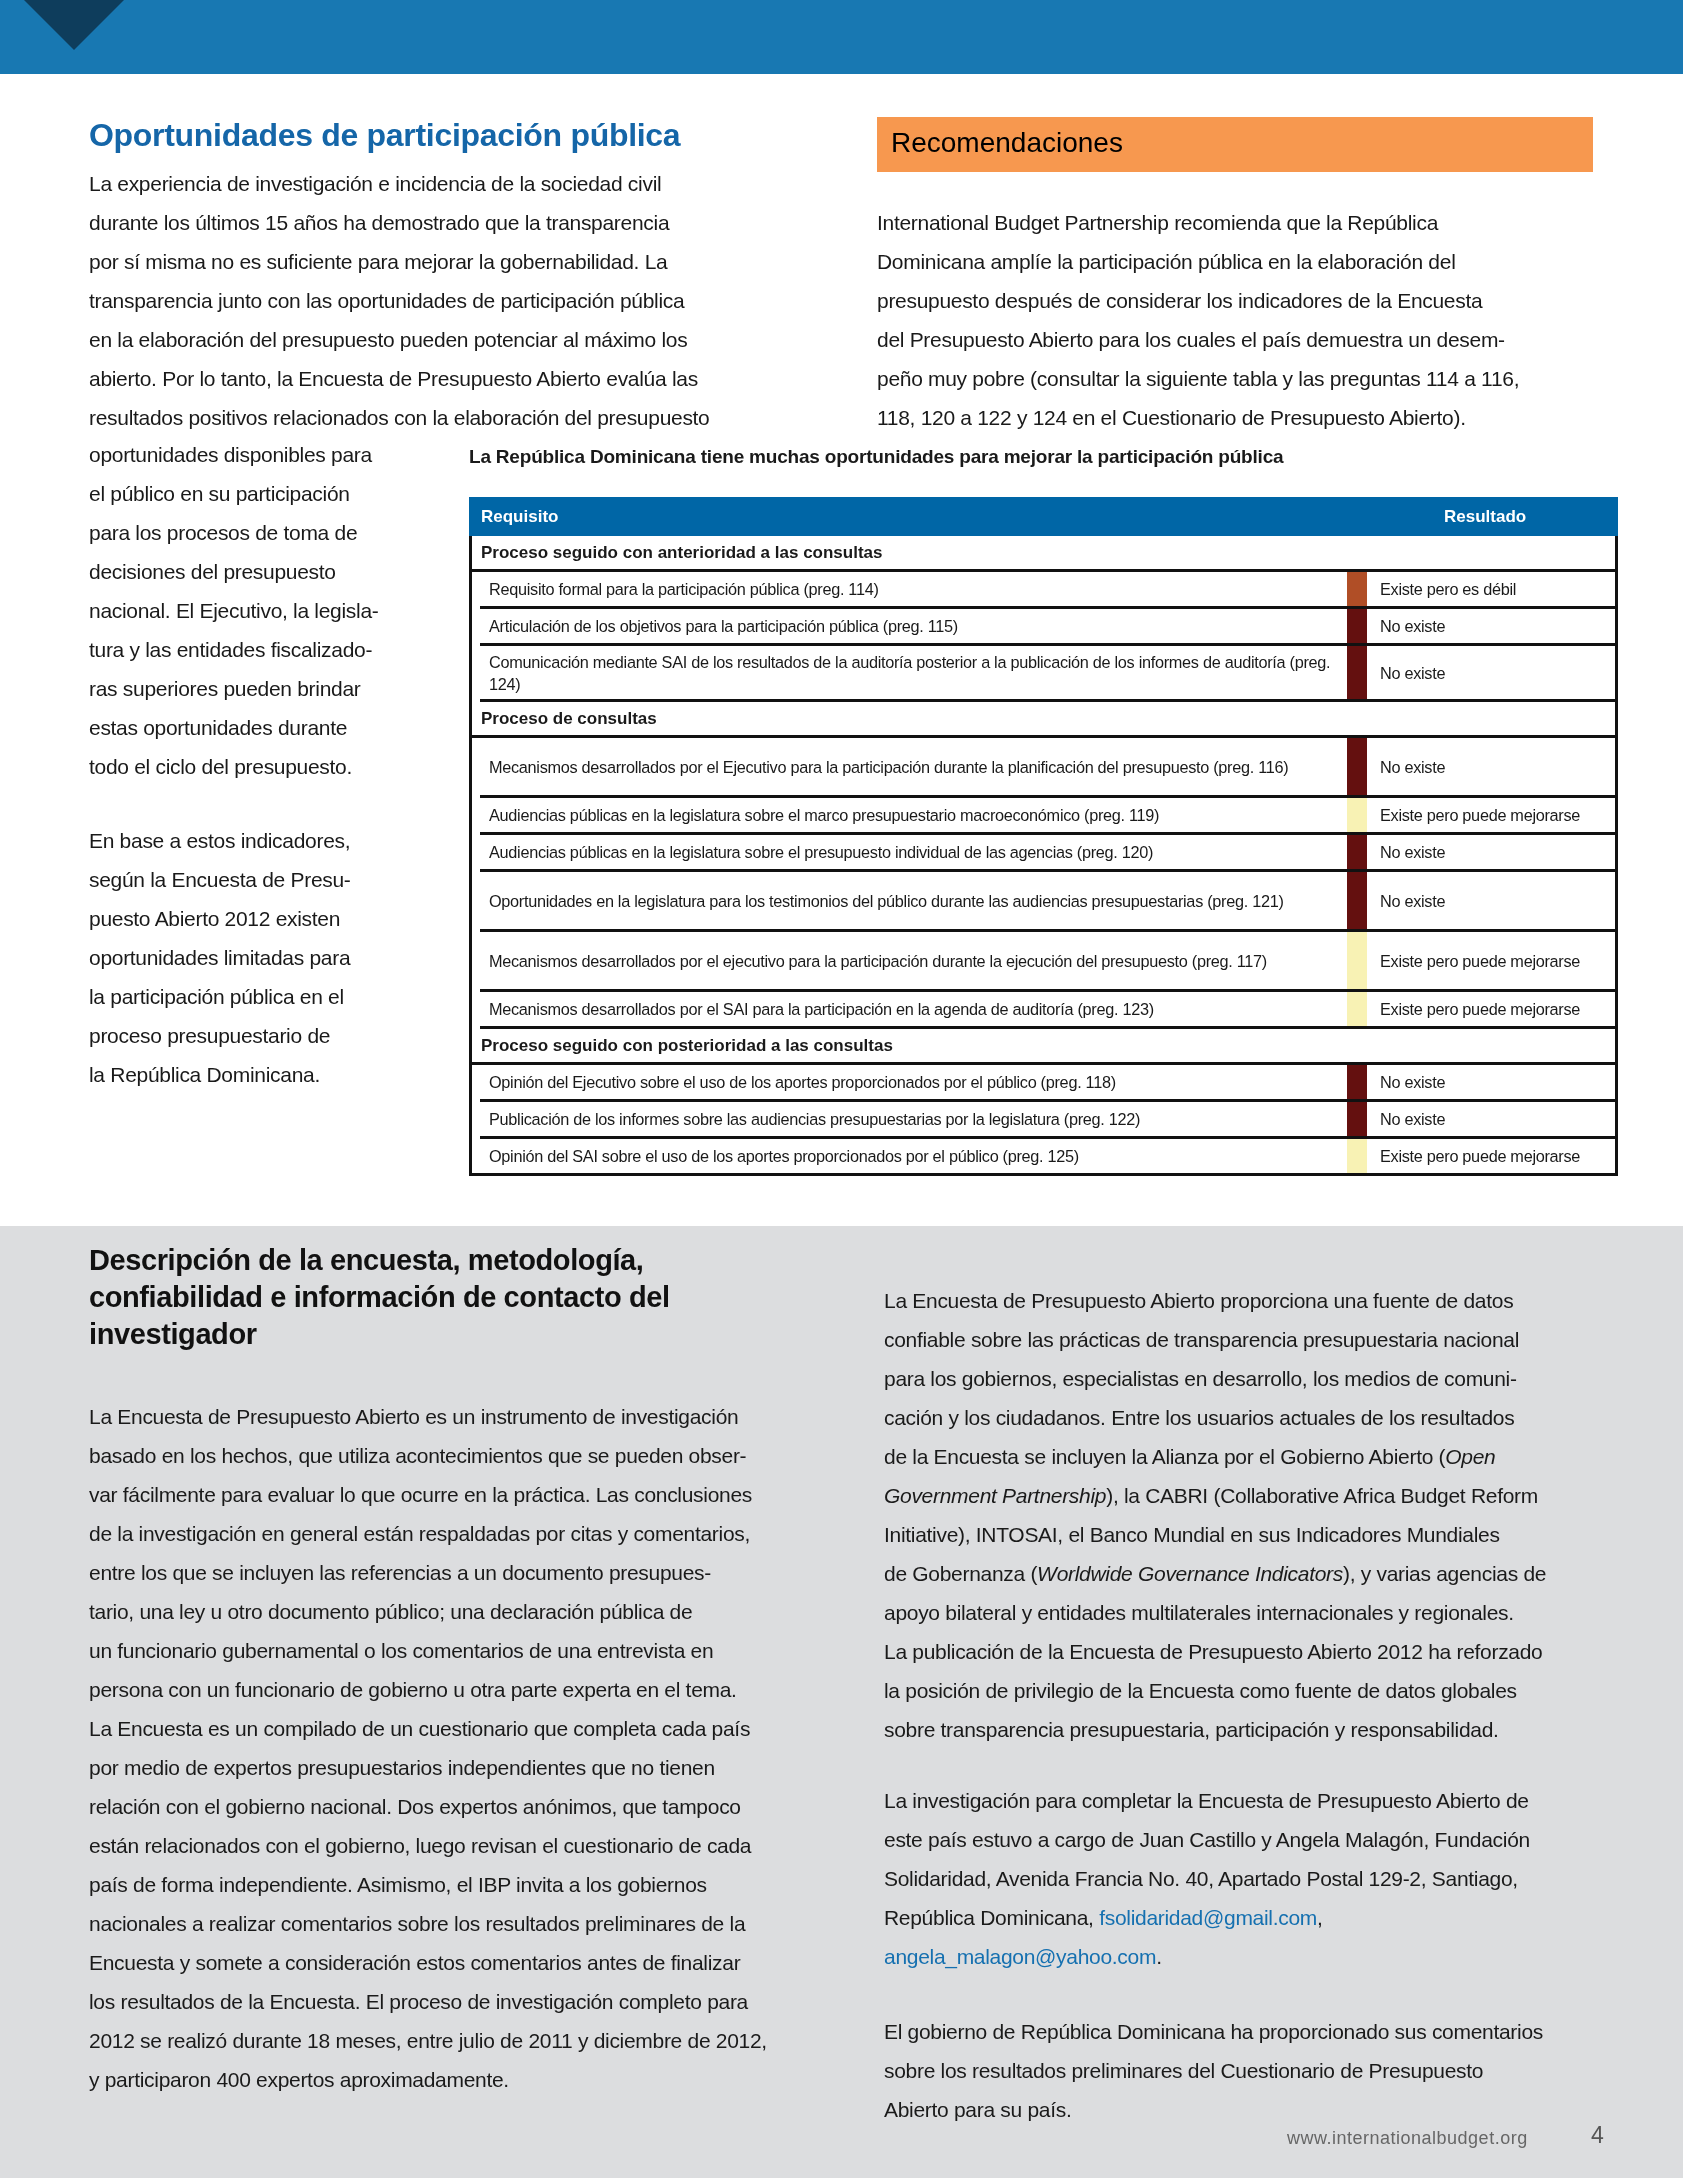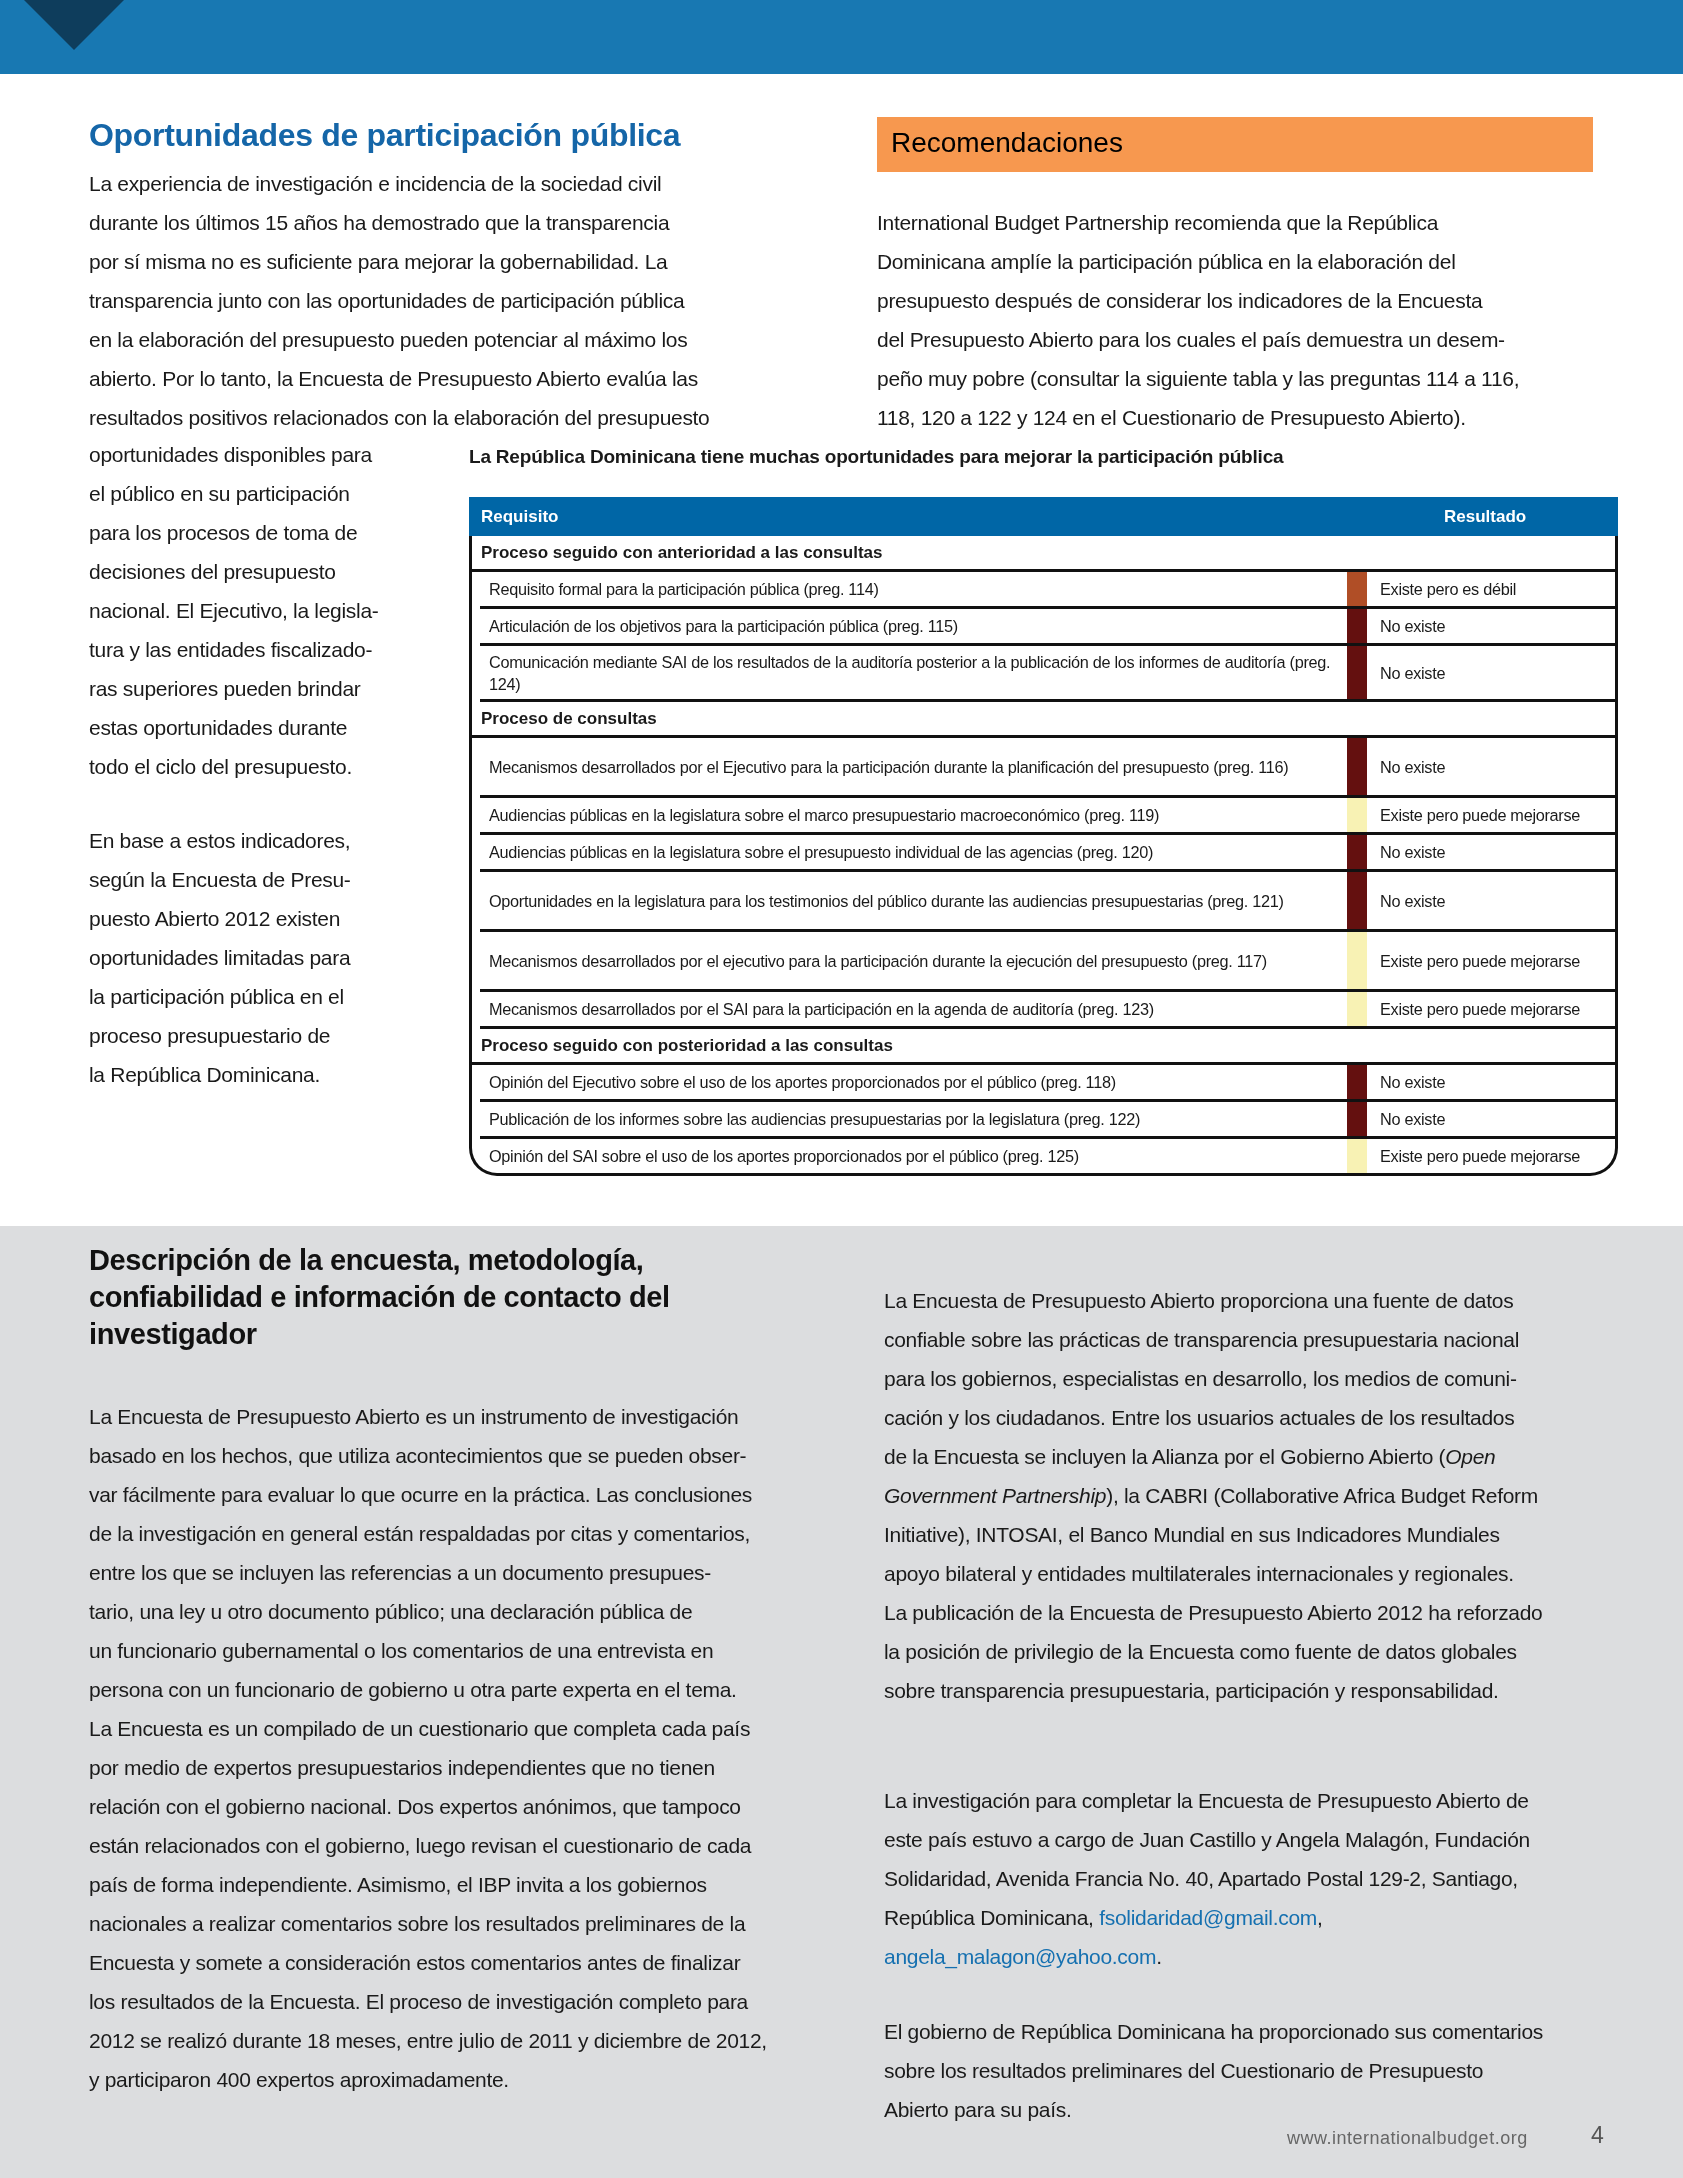--- a/index.html
+++ b/index.html
@@ -11,21 +11,21 @@
   .h1 { position:absolute; left:89px; top:117px; font-size:32px; font-weight:bold; color:#1566A8; letter-spacing:-0.3px; }
   .body-text { font-size:21px; line-height:39px; color:#1a1a1a; letter-spacing:-0.3px; }
   .para-full { position:absolute; left:89px; top:164px; width:723px; }
   .para-narrow { position:absolute; left:89px; top:435px; width:347px; }
   .para-narrow2 { position:absolute; left:89px; top:821px; width:347px; }
   .line { display:block; white-space:nowrap; }
   .rec-box { position:absolute; left:877px; top:117px; width:716px; height:55px; background:#F7984F; }
   .rec-title { position:absolute; left:14px; top:10px; font-size:28px; color:#000000; }
   .rec-text { position:absolute; left:877px; top:203px; width:733px; }
   .tbl-title { position:absolute; left:469px; top:446px; font-size:19px; font-weight:bold; color:#1a1a1a; letter-spacing:-0.2px; }
-  .tbl { position:absolute; left:469px; top:497px; width:1149px; border-left:3px solid #111; border-right:3px solid #111; border-bottom:3px solid #111; box-sizing:border-box;border-radius:28px; }
+  .tbl { position:absolute; left:469px; top:497px; width:1149px; border-left:3px solid #111; border-right:3px solid #111; border-bottom:3px solid #111; box-sizing:border-box; }
   .tbl-head { height:39px; background:#0066A6; color:#fff; font-weight:bold; font-size:17px; position:relative; margin-left:-3px; margin-right:-3px; }
   .tbl-head .c1 { position:absolute; left:12px; top:10px; }
   .tbl-head .c2 { position:absolute; left:975px; top:10px; }
   .sec-row { height:33px; border-bottom:3px solid #111; position:relative; font-weight:bold; font-size:17px; }
   .sec-row span { position:absolute; left:9px; top:7px; }
   .row { position:relative; border-bottom:3px solid #111; font-size:16.3px; letter-spacing:-0.3px;margin-left:8px; }
   .row:last-child { border-bottom:none; }
   .row .req { position:absolute; left:9px; width:851px; line-height:22px; top:50%; transform:translateY(-50%); }
   .row .sw { position:absolute; left:867px; top:0; bottom:0; width:20px; }
   .row .res { position:absolute; left:900px; top:50%; transform:translateY(-50%); white-space:nowrap; }
@@ -196,20 +196,21 @@
   </div>
 
 <div class="para-b2 body-text">
   <span class="line">La Encuesta de Presupuesto Abierto proporciona una fuente de datos</span>
   <span class="line">confiable sobre las prácticas de transparencia presupuestaria nacional</span>
   <span class="line">para los gobiernos, especialistas en desarrollo, los medios de comuni-</span>
   <span class="line">cación y los ciudadanos.  Entre los usuarios actuales de los resultados</span>
   <span class="line"><span>de la Encuesta se incluyen la Alianza por el Gobierno Abierto (</span><i>Open</i></span>
   <span class="line"><i>Government Partnership</i><span>), la CABRI (Collaborative Africa Budget Reform</span></span>
   <span class="line">Initiative), INTOSAI, el Banco Mundial en sus Indicadores Mundiales</span>
+  <span class="line"><span>de Gobernanza (</span><i>Worldwide Governance Indicators</i><span>), y varias agencias de</span></span>
   <span class="line">apoyo bilateral y entidades multilaterales internacionales y regionales.</span>
   <span class="line">La publicación de la Encuesta de Presupuesto Abierto 2012 ha reforzado</span>
   <span class="line">la posición de privilegio de la Encuesta como fuente de datos globales</span>
   <span class="line">sobre transparencia presupuestaria, participación y responsabilidad.</span>
 </div>
 
 <div class="para-b3 body-text">
   <span class="line">La investigación para completar la Encuesta de Presupuesto Abierto de</span>
   <span class="line">este país estuvo a cargo de Juan Castillo y Angela Malagón, Fundación</span>
   <span class="line">Solidaridad, Avenida Francia No. 40, Apartado Postal 129-2, Santiago,</span>

